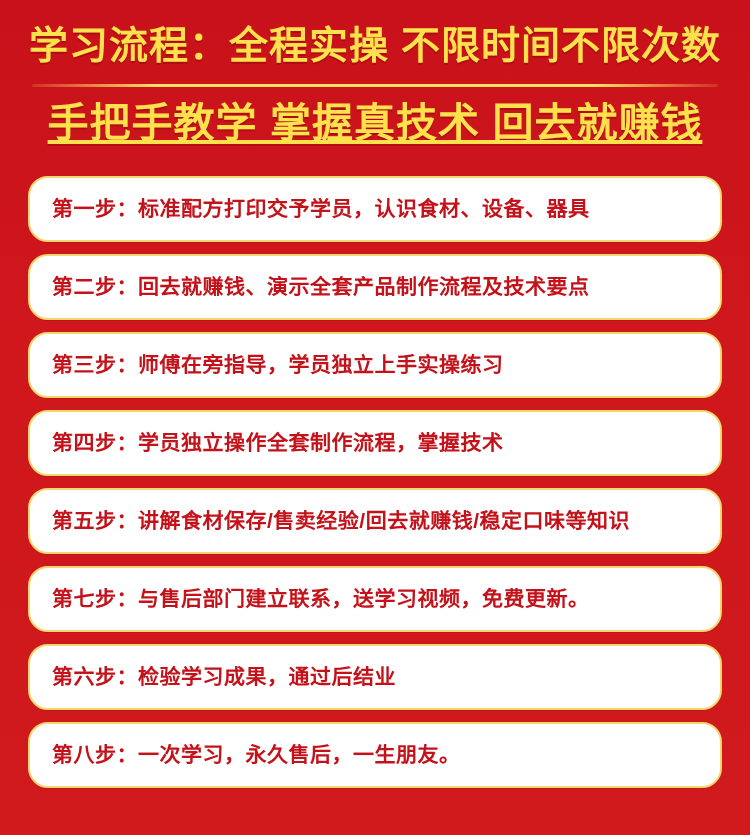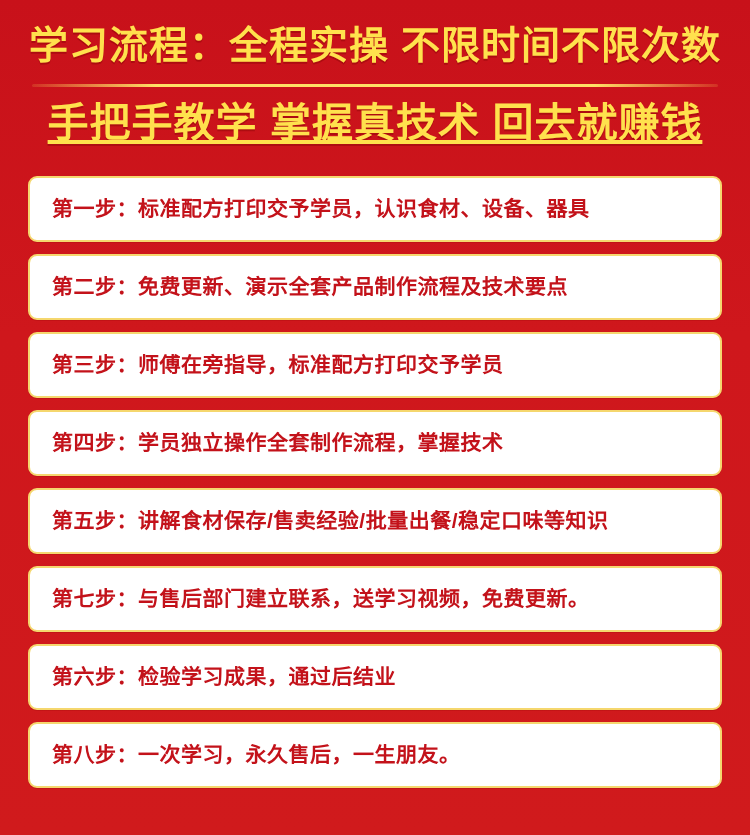--- a/index.html
+++ b/index.html
@@ -58,21 +58,21 @@
     margin: 22px auto 0 auto;
     width: 694px;
     display: flex;
     flex-direction: column;
     gap: 12px;
   }
   .step {
     box-sizing: border-box;
     height: 66px;
     border: 2px solid #f5d76e;
-    border-radius: 9px;
+    border-radius: 20px;
     background: #ffffff;
     display: flex;
     align-items: center;
     padding: 0 22px;
     box-shadow: 0 1px 0 rgba(140,0,0,0.18);
   }
   .step-text {
     font-size: 21px;
     font-weight: bold;
     color: #c3121a;
@@ -90,30 +90,30 @@
     <div class="headline-1">学习流程：全程实操 不限时间不限次数</div>
     <div class="divider"></div>
     <div class="headline-2">手把手教学 掌握真技术 回去就赚钱</div>
   </div>
 
   <div class="steps">
     <div class="step">
       <span class="step-text">第一步：标准配方打印交予学员，认识食材、设备、器具</span>
     </div>
     <div class="step">
-      <span class="step-text">第二步：免费更新、演示全套产品制作流程及技术要点</span>
+      <span class="step-text">第二步：回去就赚钱、演示全套产品制作流程及技术要点</span>
     </div>
     <div class="step">
-      <span class="step-text">第三步：师傅在旁指导，标准配方打印交予学员</span>
+      <span class="step-text">第三步：师傅在旁指导，学员独立上手实操练习</span>
     </div>
     <div class="step">
       <span class="step-text">第四步：学员独立操作全套制作流程，掌握技术</span>
     </div>
     <div class="step">
-      <span class="step-text">第五步：讲解食材保存/售卖经验/批量出餐/稳定口味等知识</span>
+      <span class="step-text">第五步：讲解食材保存/售卖经验/回去就赚钱/稳定口味等知识</span>
     </div>
     <div class="step">
       <span class="step-text">第七步：与售后部门建立联系，送学习视频，免费更新。</span>
     </div>
     <div class="step">
       <span class="step-text">第六步：检验学习成果，通过后结业</span>
     </div>
     <div class="step">
       <span class="step-text">第八步：一次学习，永久售后，一生朋友。</span>
     </div>

